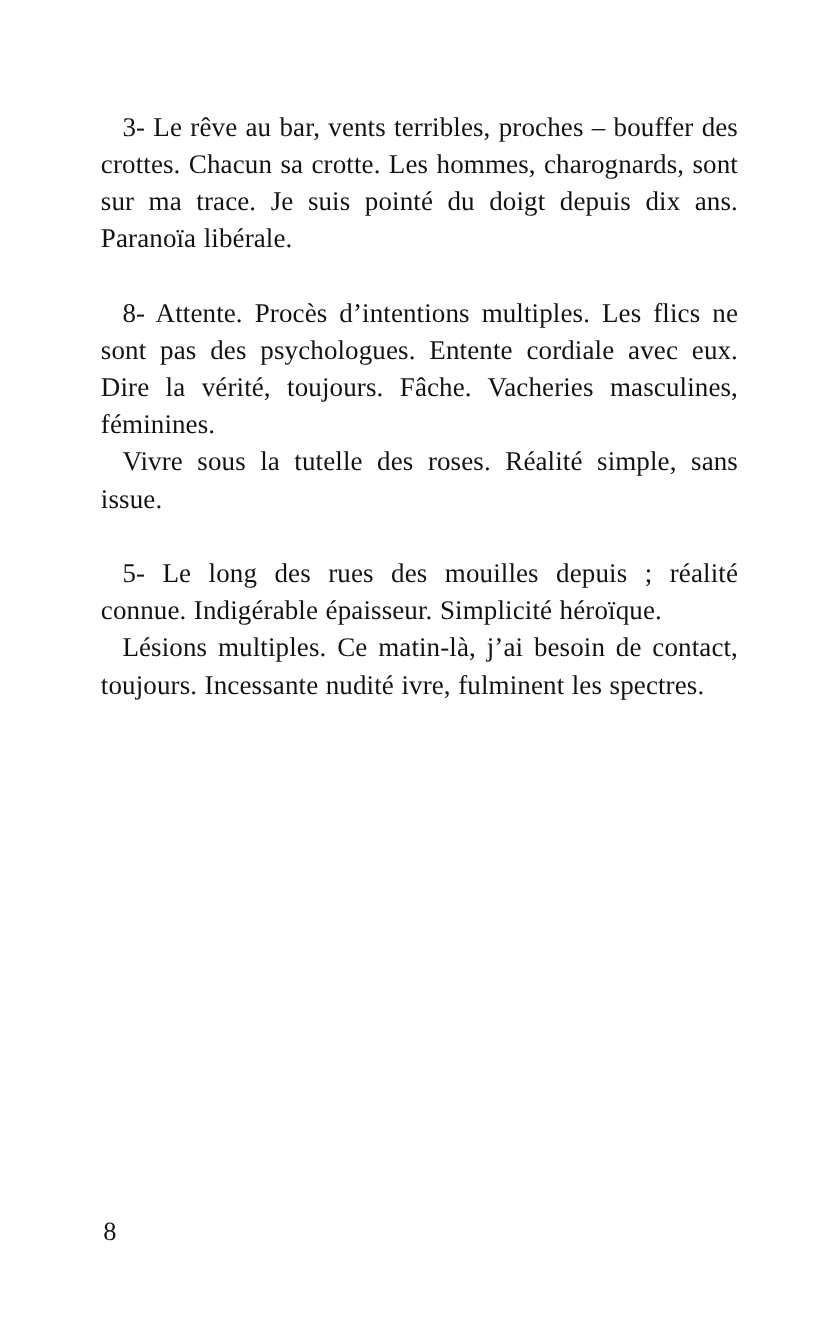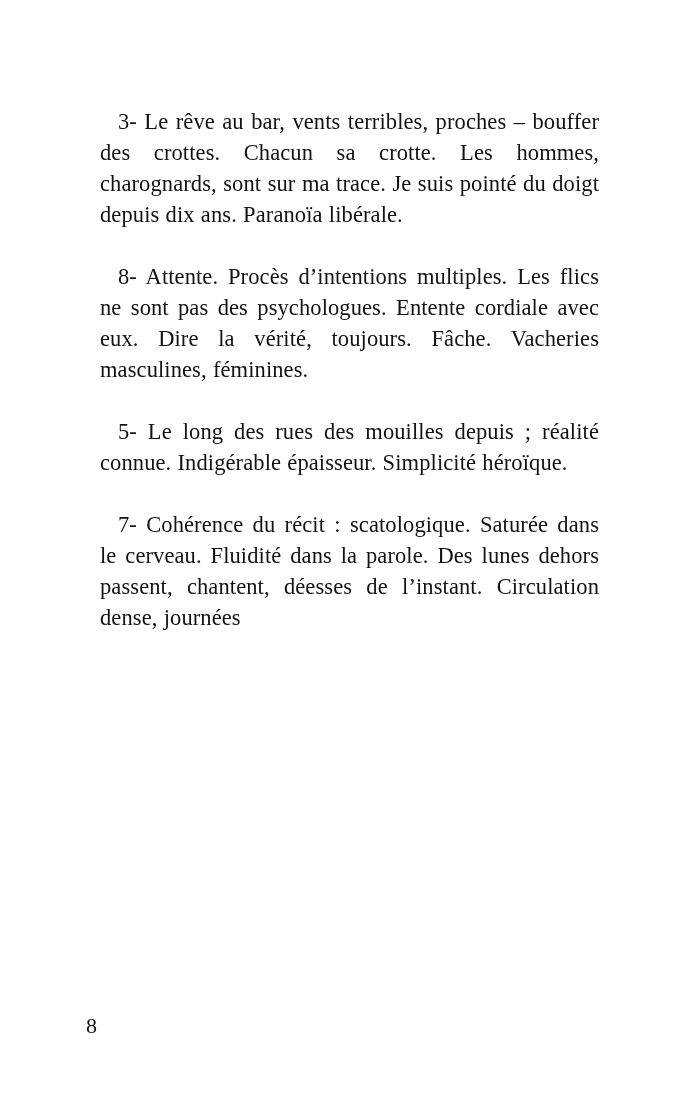--- a/index.html
+++ b/index.html
@@ -16,21 +16,21 @@
     font-family: "Liberation Serif", "DejaVu Serif", serif;
     color: #121212;
   }
   .text-block {
     position: absolute;
     left: 84px;
     top: 90px;
     width: 531px;
   }
   .text-block p {
-    margin: 16px;
+    margin: 0;
     padding: 0;
     font-size: 22.5px;
     line-height: 31px;
     text-align: justify;
     text-indent: 18px;
     letter-spacing: 0.1px;
     word-spacing: 0.5px;
   }
   .text-block p.section-gap {
     margin-top: 31px;
@@ -45,19 +45,20 @@
   }
 </style>
 </head>
 <body>
 
 <div class="book-page">
 
   <div class="text-block">
     <p>3- Le rêve au bar, vents terribles, proches – bouffer des crottes. Chacun sa crotte. Les hommes, charognards, sont sur ma trace. Je suis pointé du doigt depuis dix ans. Paranoïa libérale.</p>
     <p class="section-gap">8- Attente. Procès d’intentions multiples. Les flics ne sont pas des psychologues. Entente cordiale avec eux. Dire la vérité, toujours. Fâche. Vacheries masculines, féminines.</p>
+    <p>Vivre sous la tutelle des roses. Réalité simple, sans issue.</p>
     <p class="section-gap">5- Le long des rues des mouilles depuis ; réalité connue. Indigérable épaisseur. Simplicité héroïque.</p>
-    <p class="section-gap">7- Cohérence du récit : scatologique. Saturée dans le cerveau. Fluidité dans la parole. Des lunes dehors passent, chantent, déesses de l’instant. Circulation dense, journées</p>
+    <p>Lésions multiples. Ce matin-là, j’ai besoin de contact, toujours. Incessante nudité ivre, fulminent les spectres.</p>
   </div>
 
   <div class="page-number">8</div>
 
 </div>
 
 </body></html>

